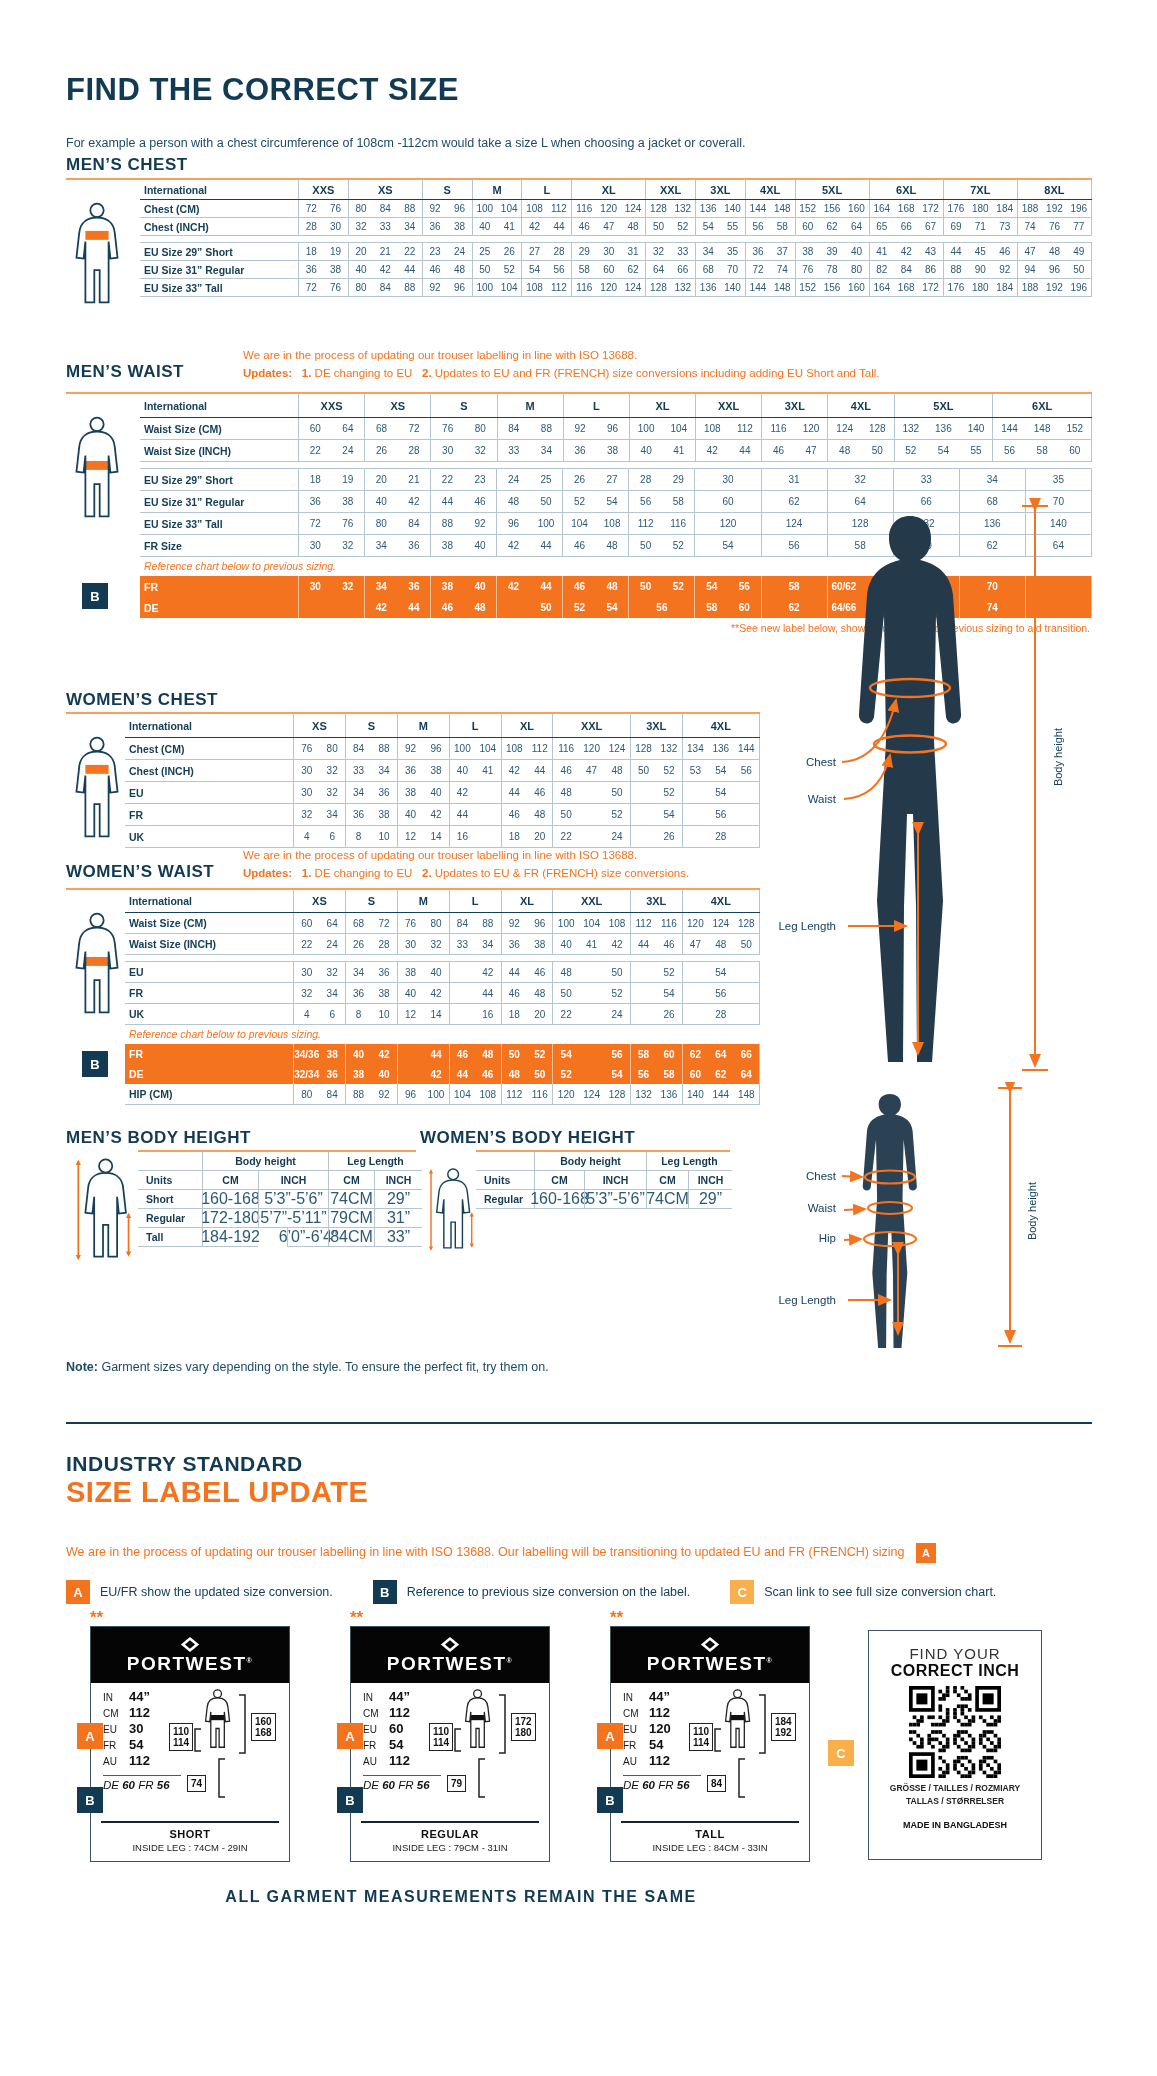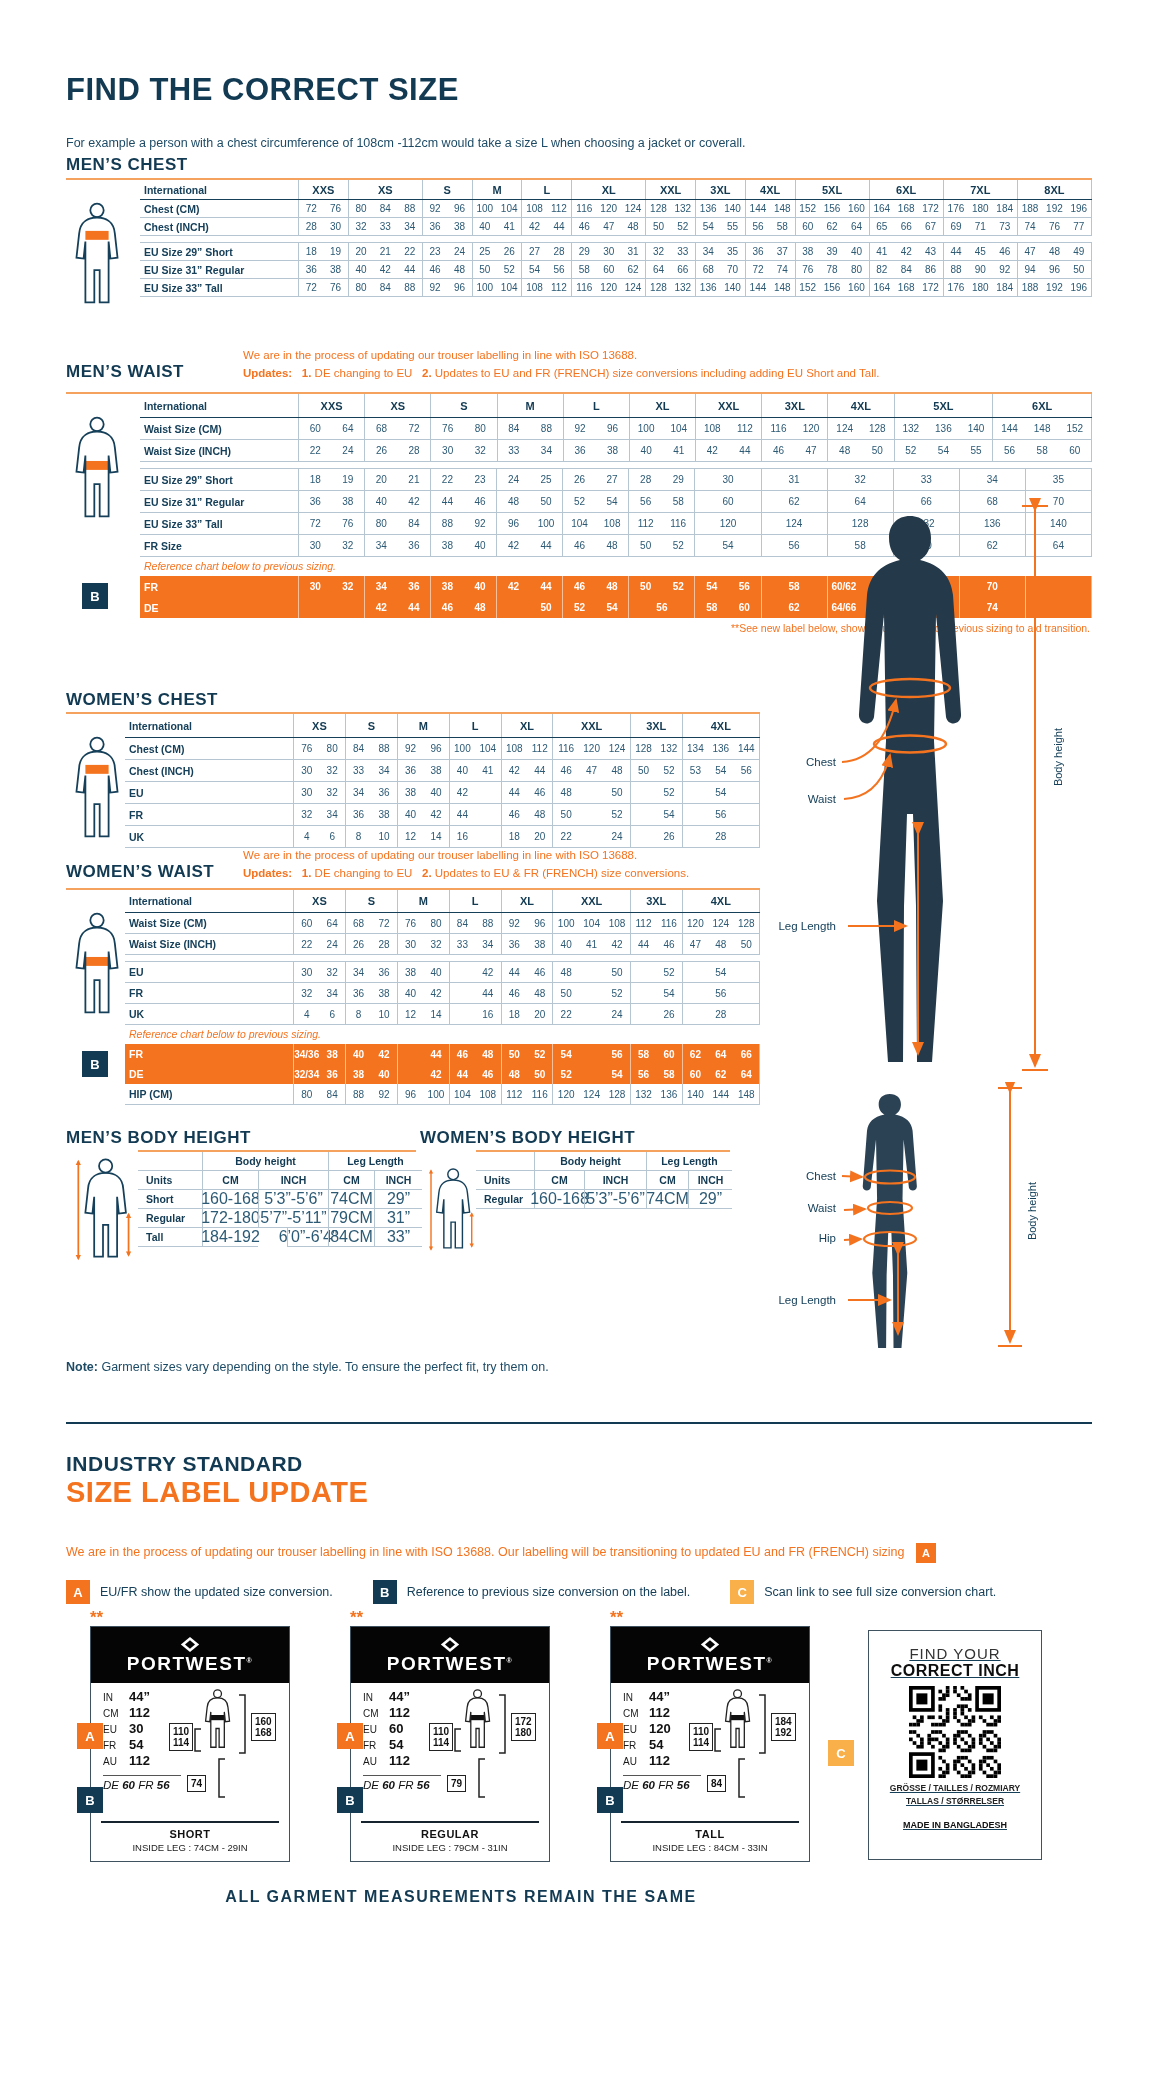--- a/index.html
+++ b/index.html
@@ -1781,21 +1781,21 @@
           <div class="bbadge2 b-navy" style="top: 160px;">B</div>
           <div class="cfoot">
             <div class="cname">TALL</div>
             <div class="cleg">INSIDE LEG : 84CM - 33IN</div>
           </div>
         </div>
       </div>
     </div>
 
   <div class="cbadge" style="left:828px;top:1740px;position:absolute;">C</div>
-  <div class="qrcard" style="left:868px;top:1630px;width:172px;height:228px;text-decoration:underline;">
+  <div class="qrcard" style="left:868px;top:1630px;width:172px;height:228px;">
     <div class="qfind">FIND YOUR</div>
     <div class="qcorrect">CORRECT INCH</div>
     <svg id="qr" width="92" height="92" viewBox="0 0 25 25" style="margin-top:6px;">
         <rect x="0" y="0" width="25" height="25" fill="#fff"></rect>
         <rect x="0" y="0" width="7" height="7" fill="#000"></rect>
         <rect x="1" y="1" width="5" height="5" fill="#fff"></rect>
         <rect x="2" y="2" width="3" height="3" fill="#000"></rect>
         <rect x="18" y="0" width="7" height="7" fill="#000"></rect>
         <rect x="19" y="1" width="5" height="5" fill="#fff"></rect>
         <rect x="20" y="2" width="3" height="3" fill="#000"></rect>

